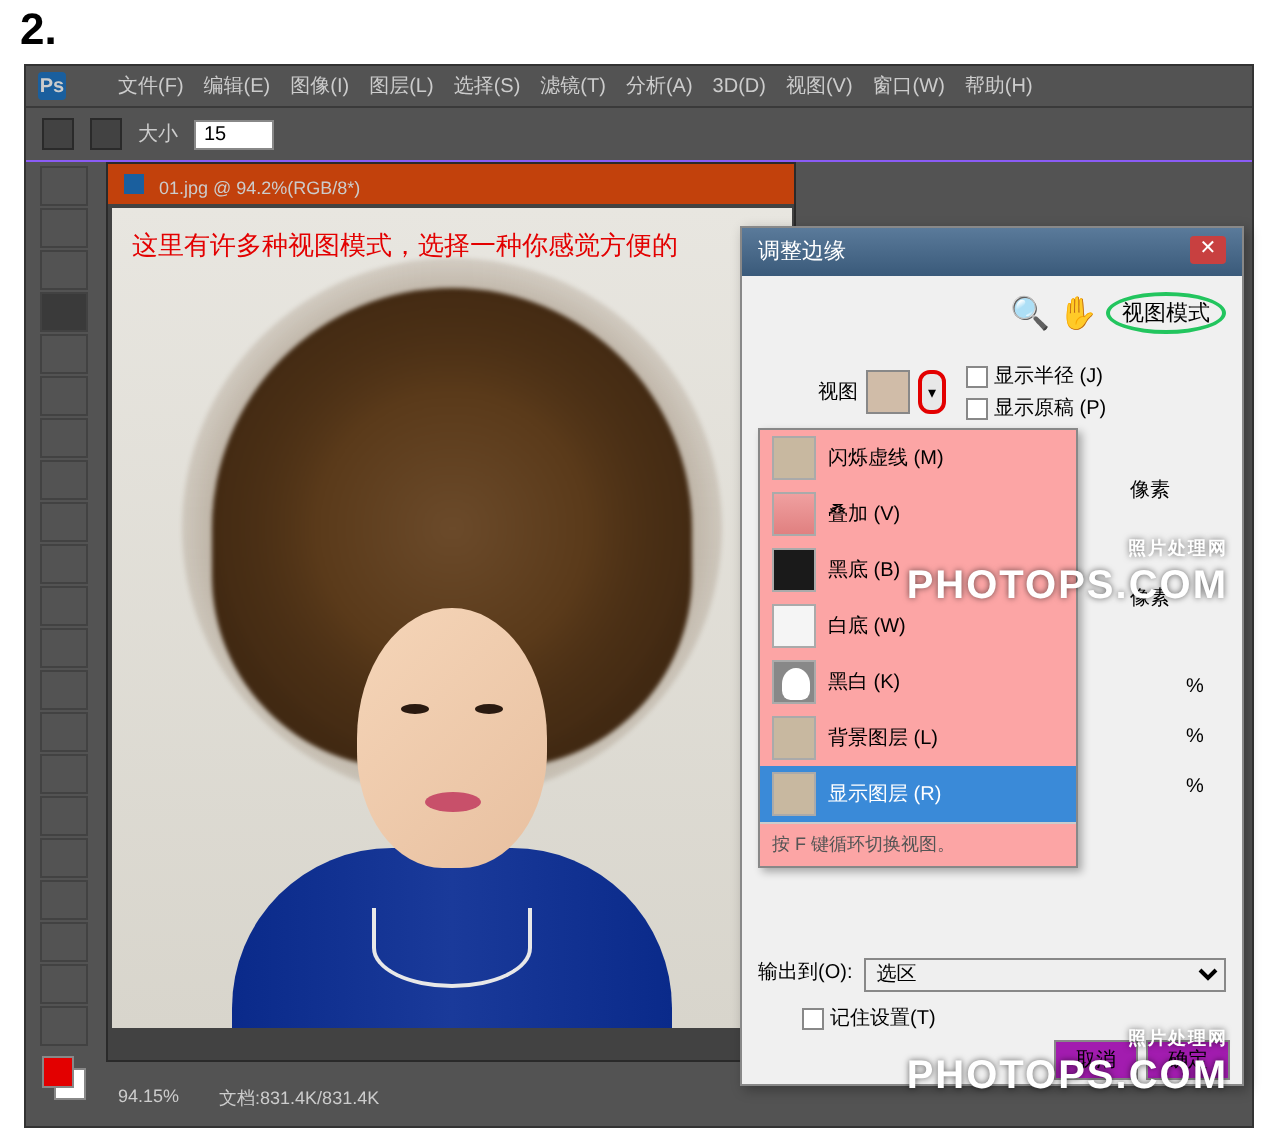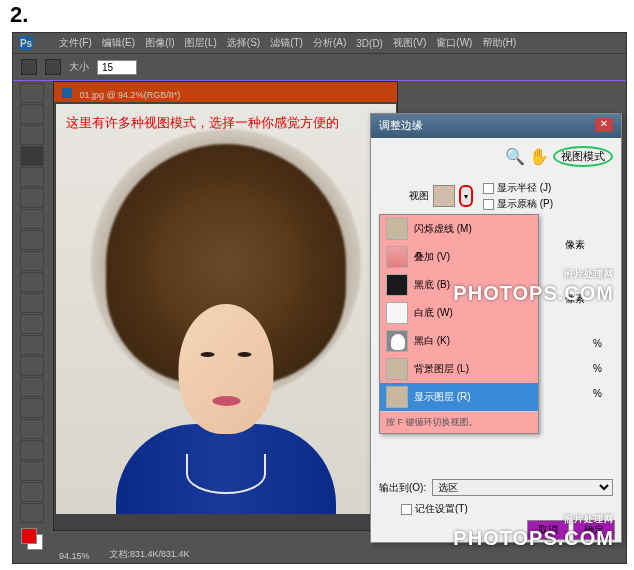--- a/index.html
+++ b/index.html
@@ -29,21 +29,21 @@
     .hair-mass { position: absolute; top: 10px; left: 50%; transform: translateX(-50%); width: 240px; height: 240px; background: radial-gradient(ellipse at 50% 50%, #6b4a2a 0%, #5a3a1a 40%, #3a2410 70%); border-radius: 50% 50% 40% 40%; filter: blur(1px); }
     .hair-mass::before { content: ""; position: absolute; inset: -15px; background: radial-gradient(ellipse, transparent 40%, rgba(90,58,26,0.3) 60%, transparent 80%); border-radius: 50%; }
     .face { position: absolute; top: 170px; left: 50%; transform: translateX(-50%); width: 95px; height: 130px; background: linear-gradient(135deg, #f5d5b8 0%, #e8c0a0 100%); border-radius: 50% 50% 45% 45%; }
     .eye { position: absolute; width: 14px; height: 5px; background: #2a1a10; border-radius: 50%; top: 48px; }
     .eye.l { left: 22px; } .eye.r { right: 22px; }
     .lips { position: absolute; bottom: 28px; left: 50%; transform: translateX(-50%); width: 28px; height: 10px; background: #c8506a; border-radius: 50%; }
     .neck { position: absolute; top: 290px; left: 50%; transform: translateX(-50%); width: 60px; height: 50px; background: #f0ccac; }
     .body { position: absolute; bottom: 0; left: 50%; transform: translateX(-50%); width: 220px; height: 90px; background: linear-gradient(90deg, #0a2a8a 0%, #1a3a9a 50%, #0a2a8a 100%); border-radius: 80px 80px 0 0; }
     .necklace { position: absolute; top: 320px; left: 50%; transform: translateX(-50%); width: 80px; height: 40px; border: 2px solid #e8e8e8; border-top: none; border-radius: 0 0 50% 50%; }
     .annot { position: absolute; top: 10px; left: 10px; color: #e30000; font-size: 13px; font-weight: normal; z-index: 5; }
-    .status-bar { position: absolute; bottom: 0; left: 40px; height: 18px; display: flex; align-items: flex-end; gap: 20px; padding: 0 6px; }
+    .status-bar { position: absolute; bottom: 0; left: 40px; height: 18px; display: flex; align-items: flex-start; gap: 20px; padding: 0 6px; }
     .status-bar span { color: #ccc; font-size: 9px; }
     .dialog { position: absolute; right: 4px; top: 32px; width: 252px; height: 430px; background: #f0f0f0; border: 1px solid #888; z-index: 50; box-shadow: 2px 2px 6px rgba(0,0,0,0.3); }
     .dlg-title { height: 24px; background: linear-gradient(#5a7a9a, #3a5a7a); color: #fff; font-size: 11px; padding: 4px 8px; display: flex; justify-content: space-between; }
     .dlg-close { width: 18px; height: 14px; background: #c84040; color: #fff; font-size: 10px; text-align: center; border-radius: 2px; cursor: pointer; }
     .dlg-body { padding: 8px; position: relative; height: 404px; }
     .view-mode-row { display: flex; justify-content: flex-end; align-items: center; gap: 4px; margin-bottom: 10px; }
     .view-mode-row .vm-lbl { font-size: 11px; border: 2px solid #22c55e; border-radius: 50%; padding: 1px 6px; }
     .view-sel-row { display: flex; align-items: center; gap: 4px; padding: 4px 0; }
     .view-sel-row .lbl { font-size: 10px; margin-left: 30px; }
     .thumb-sm { width: 22px; height: 22px; background: #d0bca8; border: 1px solid #888; }
@@ -57,21 +57,21 @@
     .dd-thumb.dark { background: #1a1a1a; }
     .dd-thumb.white { background: #f5f5f5; }
     .dd-thumb.red { background: linear-gradient(#f0a0a0, #e08080); }
     .dd-thumb.sil { background: #888; position: relative; }
     .dd-thumb.sil::after { content: ""; position: absolute; left: 4px; top: 3px; width: 14px; height: 16px; background: #fff; border-radius: 50% 50% 30% 30%; }
     .dd-hint { padding: 4px 6px; font-size: 9px; color: #555; border-top: 1px solid #ccc; }
     .ref-tool { position: absolute; left: 10px; top: 78px; width: 26px; height: 26px; border: 1px solid #888; background: #f8f8f8; display: flex; align-items: center; justify-content: center; }
     .ref-tool svg { width: 16px; height: 16px; }
     .right-col { position: absolute; right: 4px; top: 100px; width: 52px; display: flex; flex-direction: column; gap: 40px; font-size: 10px; }
     .right-col .unit { text-align: left; }
-    .output-row { position: absolute; bottom: 46px; left: 8px; right: 8px; display: flex; align-items: center; gap: 6px; font-size: 10px; }
+    .output-row { position: absolute; bottom: 46px; left: 8px; right: 8px; display: flex; gap: 6px; font-size: 10px; }
     .output-row select { font-size: 10px; flex: 1; border: 1px solid #888; padding: 1px; }
     .remember-row { position: absolute; bottom: 26px; left: 30px; font-size: 10px; display: flex; align-items: center; gap: 3px; }
     .dlg-btns { position: absolute; bottom: 2px; right: 6px; display: flex; gap: 4px; }
     .dlg-btn { font-size: 10px; padding: 2px 10px; border: 1px solid #888; background: #a21caf; }
     .watermark { position: absolute; color: #fff; font-weight: bold; letter-spacing: 1px; text-shadow: 0 0 3px rgba(0,0,0,0.6); pointer-events: none; z-index: 100; }
     .wm1 { right: 20px; top: 282px; font-size: 20px; }
     .wm1s { right: 20px; top: 268px; font-size: 9px; }
     .wm2 { right: 20px; bottom: 20px; font-size: 20px; }
     .wm2s { right: 20px; bottom: 44px; font-size: 9px; }
     .pct-col { position: absolute; right: 4px; top: 200px; width: 24px; display: flex; flex-direction: column; gap: 14px; font-size: 10px; }

